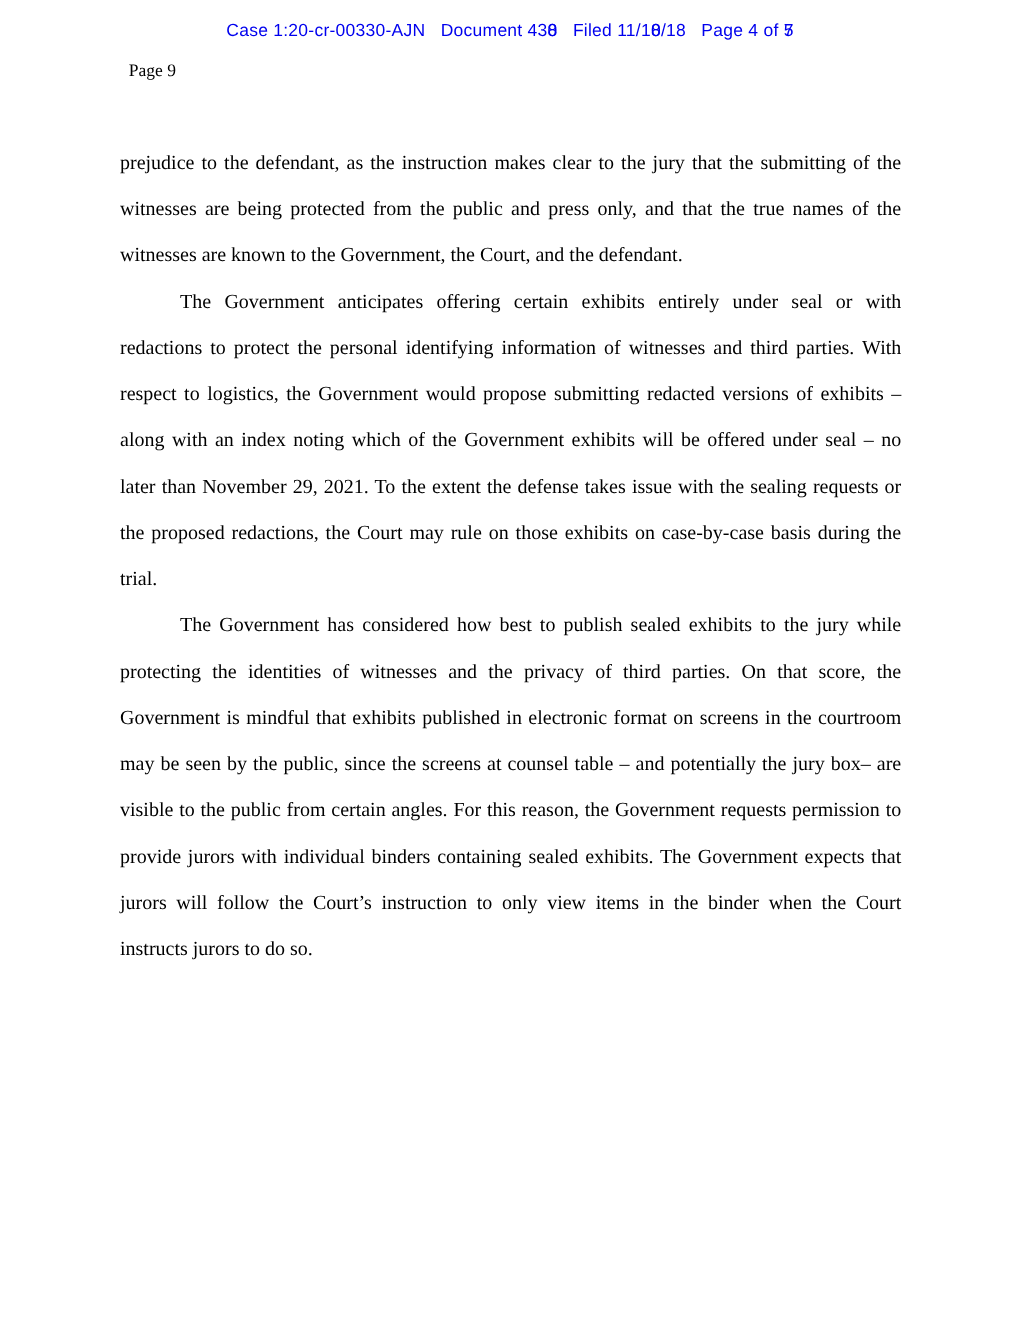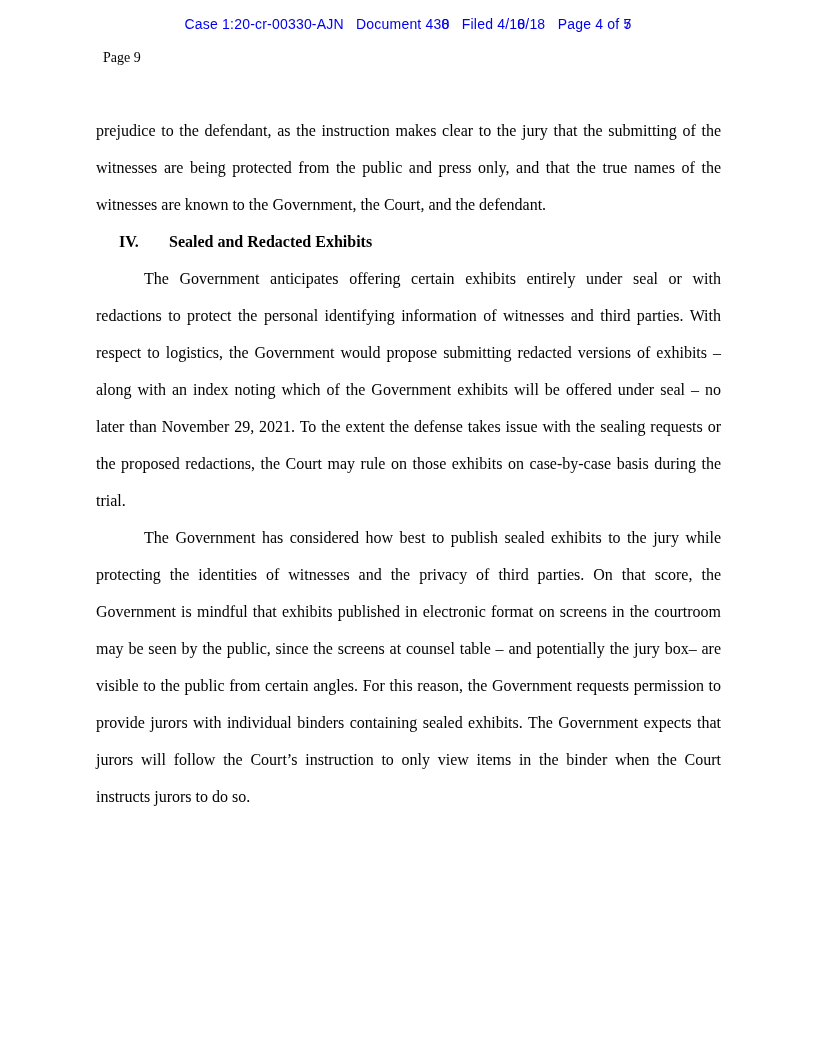--- a/index.html
+++ b/index.html
@@ -75,31 +75,28 @@
     display: inline-block;
     margin-left: 23px;
     width: 50px;
   }
 </style>
 </head>
 <body>
 
 <div class="page">
 
-  <div class="stamp" style="color: rgb(0, 0, 238);"><span>Case 1:20-cr-00330-AJN   Document 43</span><span class="ov"><span>0</span><span class="ov2">8</span></span><span>   Filed 4/1</span><span class="ov"><span>0</span><span class="ov2">8</span></span><span>/18   Page 4 of </span><span class="ov"><span>5</span><span class="ov2">7</span></span></div>
+  <div class="stamp" style="color: rgb(0, 0, 238);"><span>Case 1:20-cr-00330-AJN   Document 43</span><span class="ov"><span>0</span><span class="ov2">8</span></span><span>   Filed 11/1</span><span class="ov"><span>0</span><span class="ov2">8</span></span><span>/18   Page 4 of </span><span class="ov"><span>5</span><span class="ov2">7</span></span></div>
 
   <div class="page-label">Page 9</div>
 
   <div class="content">
 
     <p class="para">prejudice to the defendant, as the instruction makes clear to the jury that the submitting of the witnesses are being protected from the public and press only, and that the true names of the witnesses are known to the Government, the Court, and the defendant.</p>
 
-    <p class="heading">
-      <span class="hnum">IV.</span><span>Sealed and Redacted Exhibits</span>
-    </p>
 
     <p class="para indent">The Government anticipates offering certain exhibits entirely under seal or with redactions to protect the personal identifying information of witnesses and third parties.  With respect to logistics, the Government would propose submitting redacted versions of exhibits – along with an index noting which of the Government exhibits will be offered under seal – no later than November 29, 2021.  To the extent the defense takes issue with the sealing requests or the proposed redactions, the Court may rule on those exhibits on case-by-case basis during the trial.</p>
 
     <p class="para indent">The Government has considered how best to publish sealed exhibits to the jury while protecting the identities of witnesses and the privacy of third parties.  On that score, the Government is mindful that exhibits published in electronic format on screens in the courtroom may be seen by the public, since the screens at counsel table – and potentially the jury box– are visible to the public from certain angles.  For this reason, the Government requests permission to provide jurors with individual binders containing sealed exhibits.  The Government expects that jurors will follow the Court’s instruction to only view items in the binder when the Court instructs jurors to do so.</p>
 
   </div>
 
 </div>
 
 </body></html>

